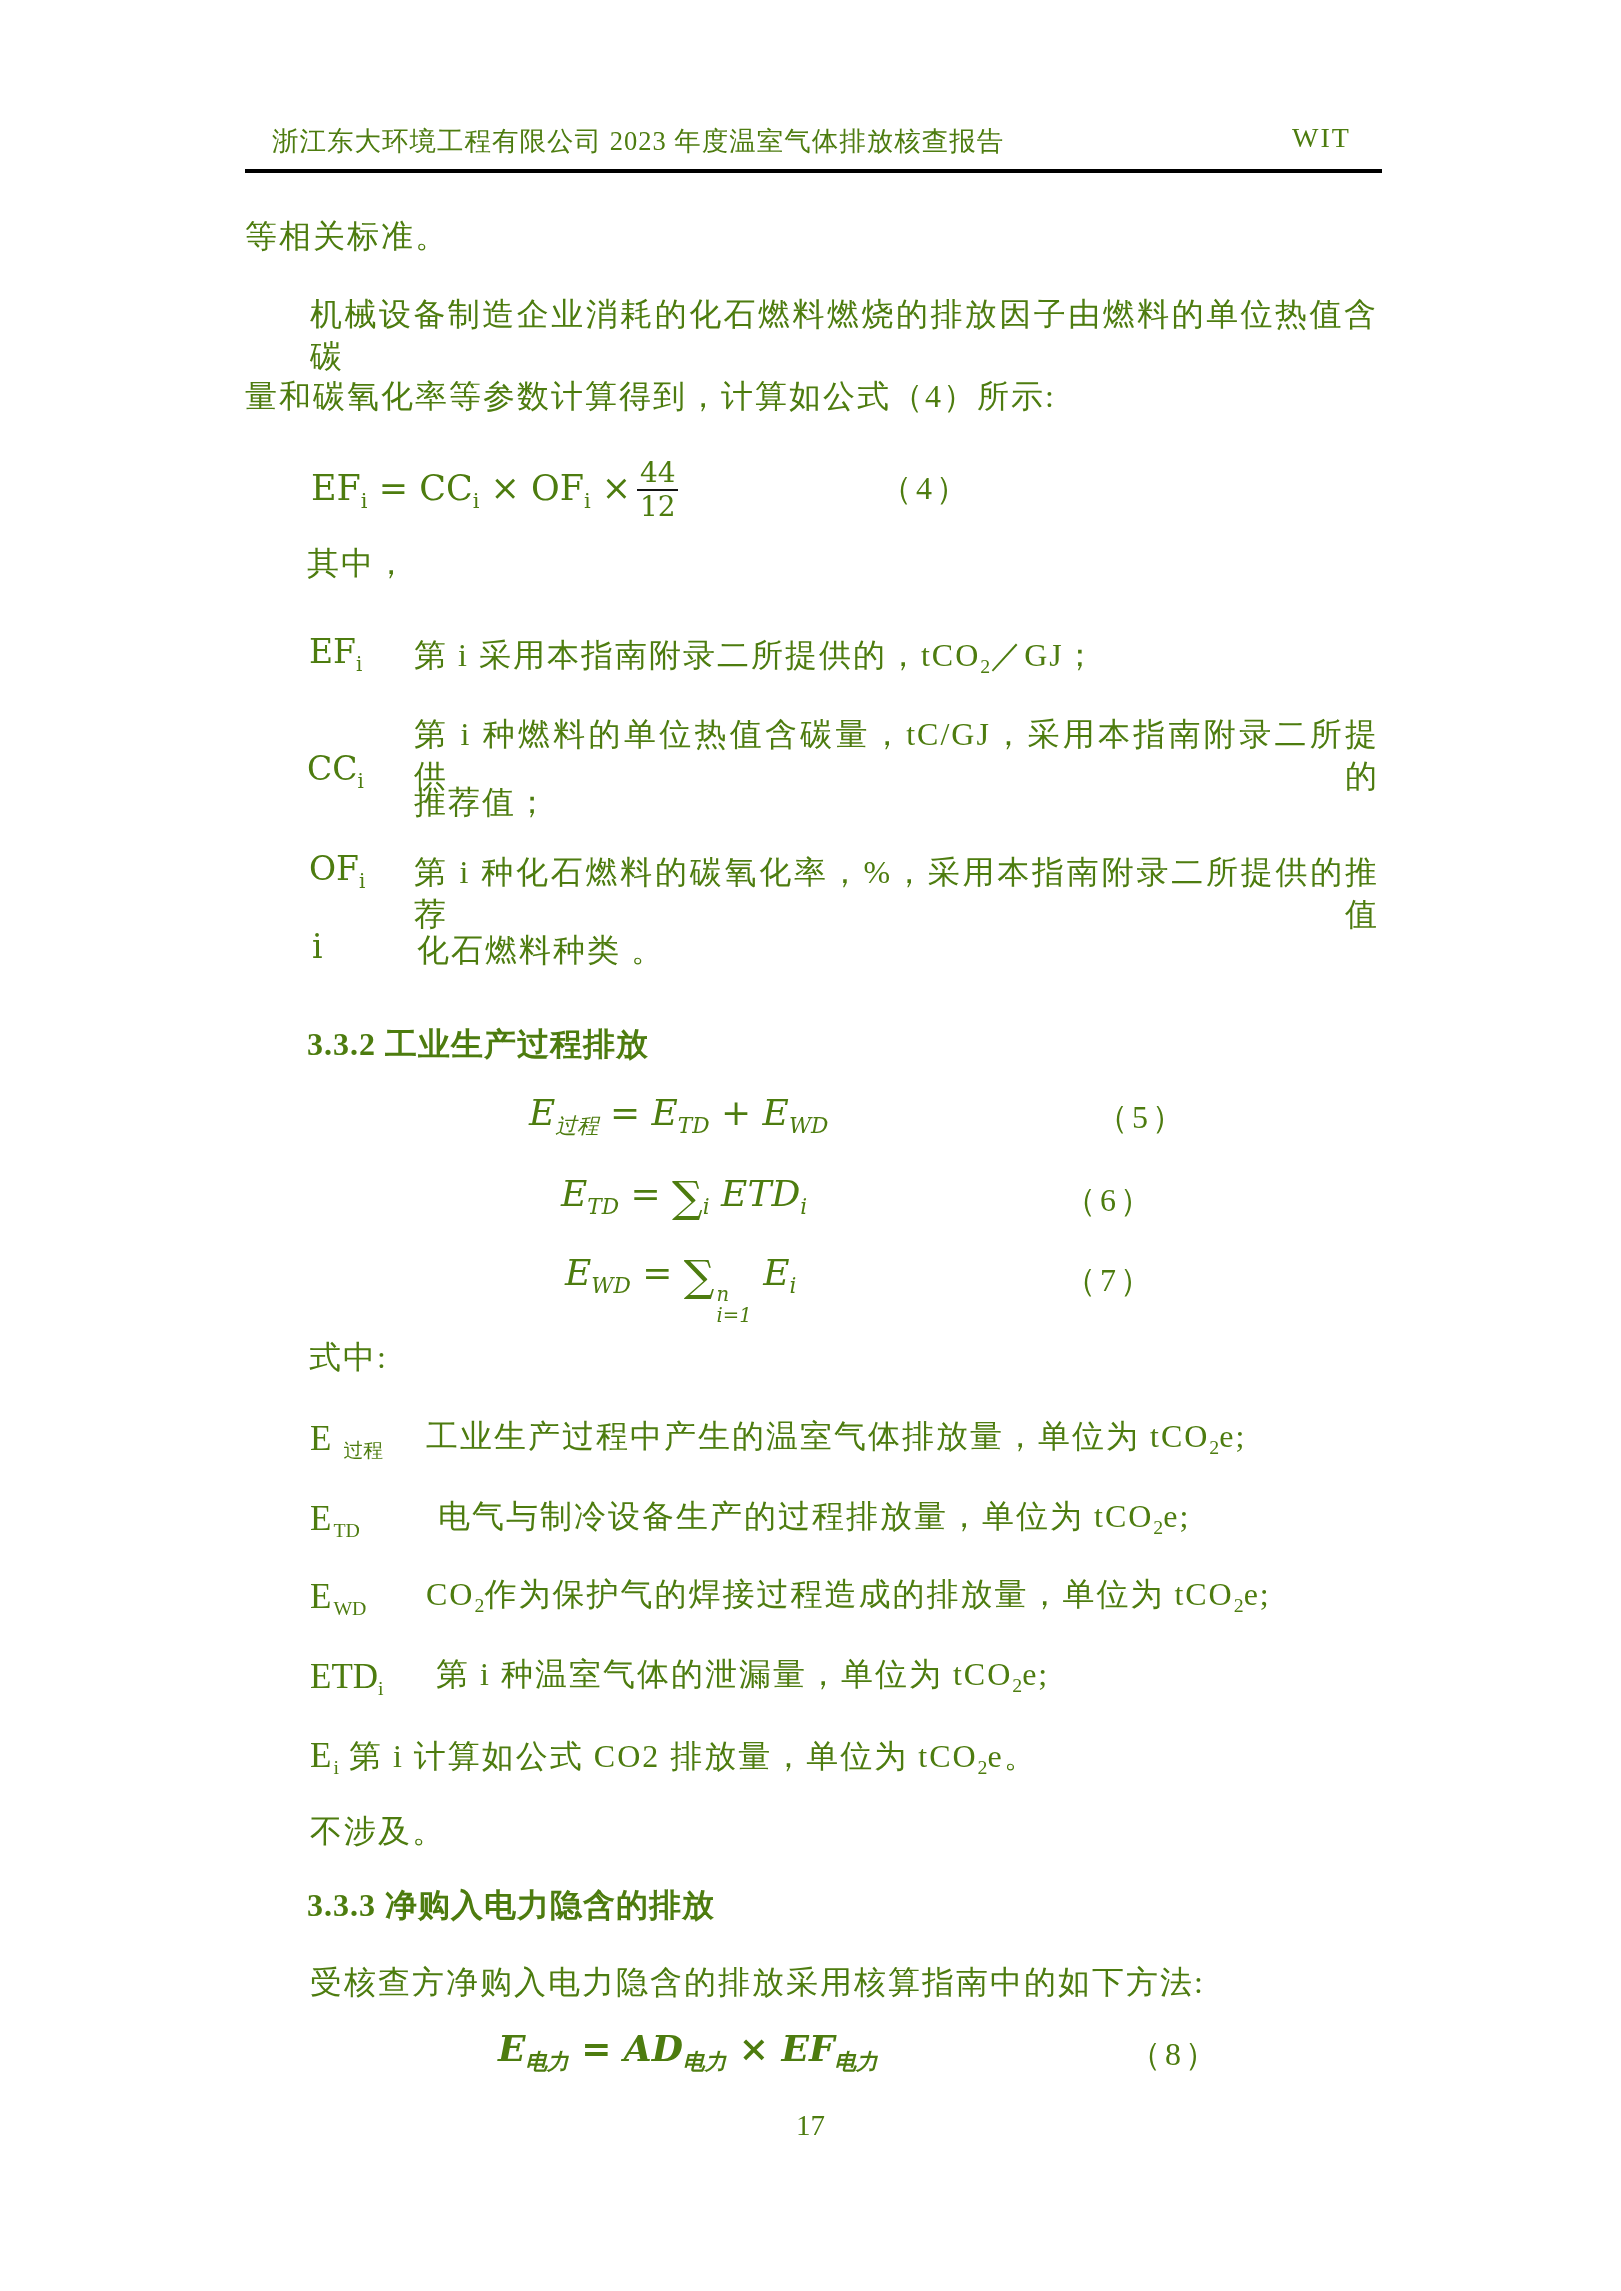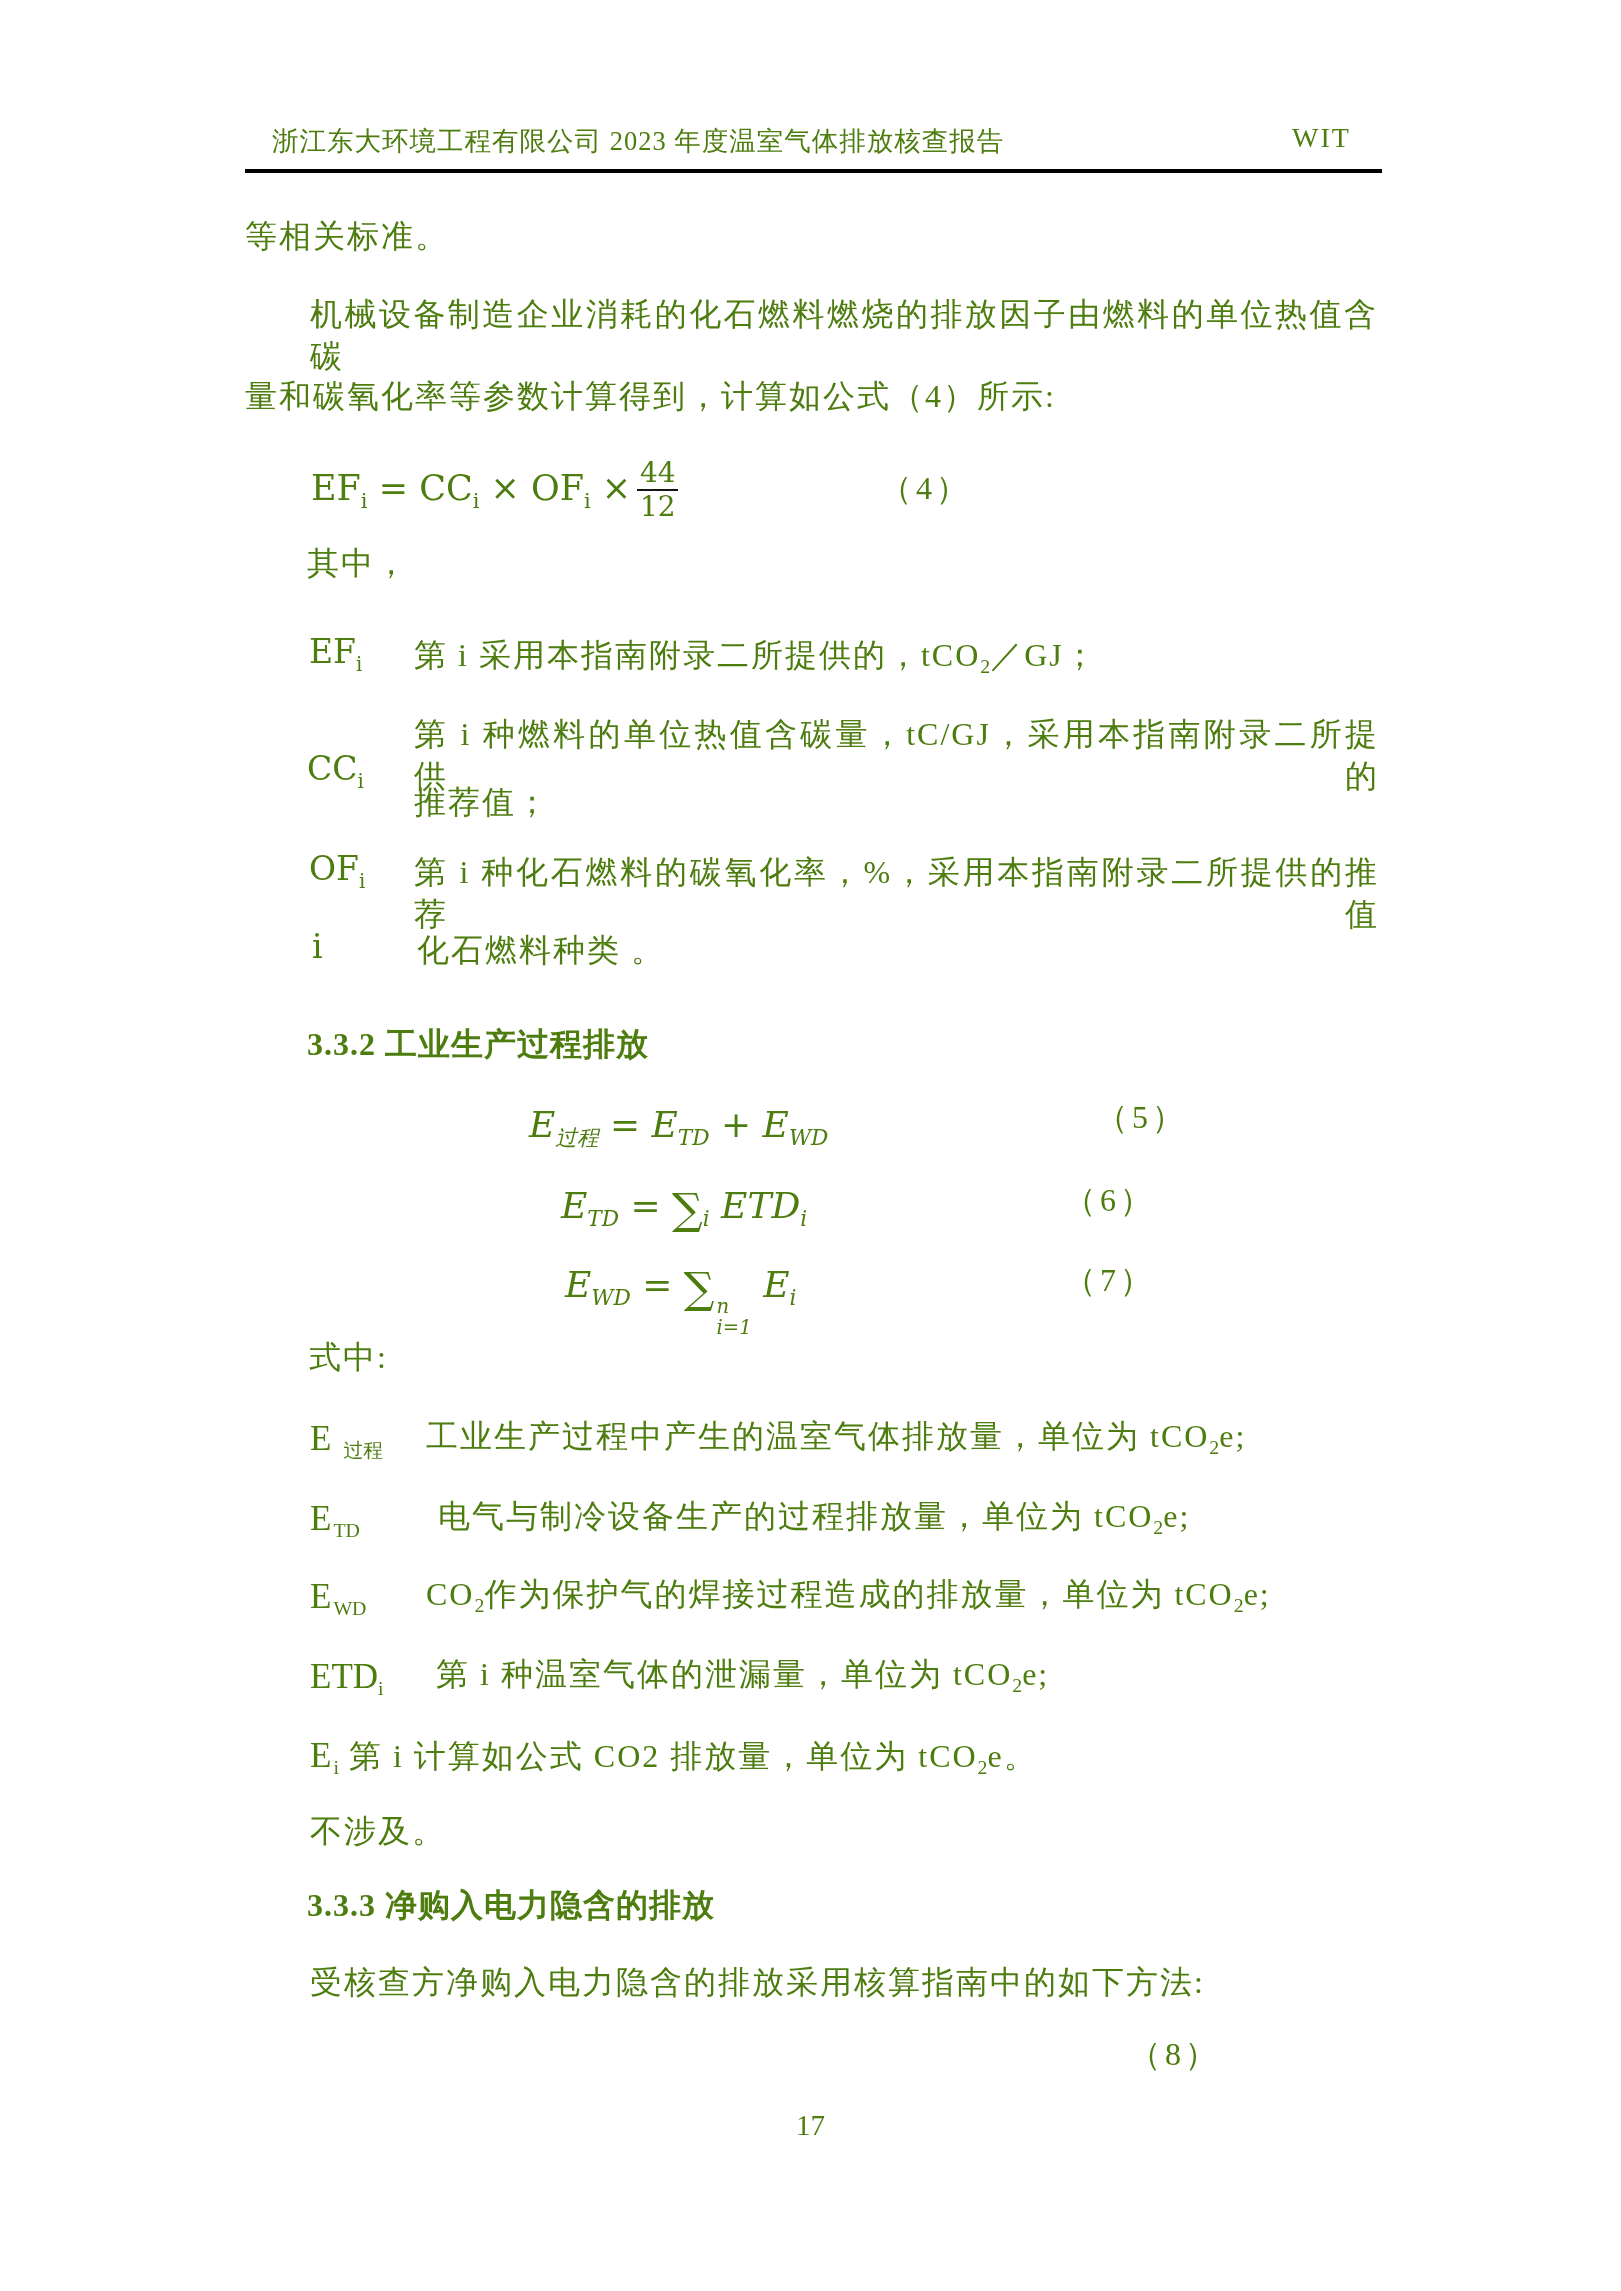--- a/index.html
+++ b/index.html
@@ -16,21 +16,21 @@
   
   .hdr-title{left:272px;top:123px;font-size:26.5px;letter-spacing:1px;}
   .hdr-wit{left:1292px;top:122px;font-size:28px;letter-spacing:2px;}
   .hdr-rule{left:245px;top:169px;width:1137px;height:3.9px;background:#000;}
   
   .bt{font-size:32px;letter-spacing:2px;line-height:1.3;white-space:nowrap;}
   .just{text-align:justify;text-align-last:justify;white-space:normal;}
   .heading{font-weight:bold;font-size:32px;letter-spacing:1px;white-space:nowrap;}
   .bt sub{font-size:0.62em;letter-spacing:0;}
   
-  .math{font-family:"DejaVu Serif",serif;font-size:36px;font-style:italic;white-space:nowrap;letter-spacing:0;margin-top:12px;}
+  .math{font-family:"DejaVu Serif",serif;font-size:36px;font-style:italic;white-space:nowrap;letter-spacing:0;}
   .math-up{font-family:"DejaVu Serif",serif;font-size:35px;font-style:normal;white-space:nowrap;}
   .math sub,.math-up sub{font-size:0.6em;}
   .sub-cn{font-size:20.6px;}
   .eq-label{font-size:32px;font-style:normal;letter-spacing:3.9px;white-space:nowrap;}
   .frac{display:inline-flex;flex-direction:column;text-align:center;vertical-align:middle;
         font-size:28px;line-height:1.15;font-style:normal;margin-left:5.9px;}
   .frac .num{border-bottom:2.9px solid #141414;padding:0 2.9px;}
   .sum{font-style:normal;font-size:43px;vertical-align:-5.9px;line-height:1;}
   .sumstack{display:inline-flex;flex-direction:column;font-size:19.6px;line-height:1.1;
             vertical-align:-15.7px;font-style:italic;margin-left:2px;}
@@ -136,18 +136,21 @@
   <div class="abs bt" style="left:310px;top:1733px;">
     <span style="font-size:35px;">E</span><sub>i</sub><span> 第 i 计算如公式 CO2 排放量，单位为 tCO</span><sub>2</sub><span>e。</span>
   </div>
 
   <div class="abs bt" style="left:310px;top:1811px;">不涉及。</div>
 
   <div class="abs heading" style="left:307px;top:1884px;">3.3.3 净购入电力隐含的排放</div>
 
   <div class="abs bt" style="left:310px;top:1962px;">受核查方净购入电力隐含的排放采用核算指南中的如下方法:</div>
 
+  <div class="abs math" style="left:498px;top:2027px;font-weight:bold;">
+    <span>E</span><sub class="sub-cn">电力</sub><span> = AD</span><sub class="sub-cn">电力</sub><span> × EF</span><sub class="sub-cn">电力</sub>
+  </div>
   <div class="abs eq-label" style="left:1129px;top:2033px;">（8）</div>
 
   <div class="abs pageno">17</div>
 
 </div>
 
 
 </body></html>

